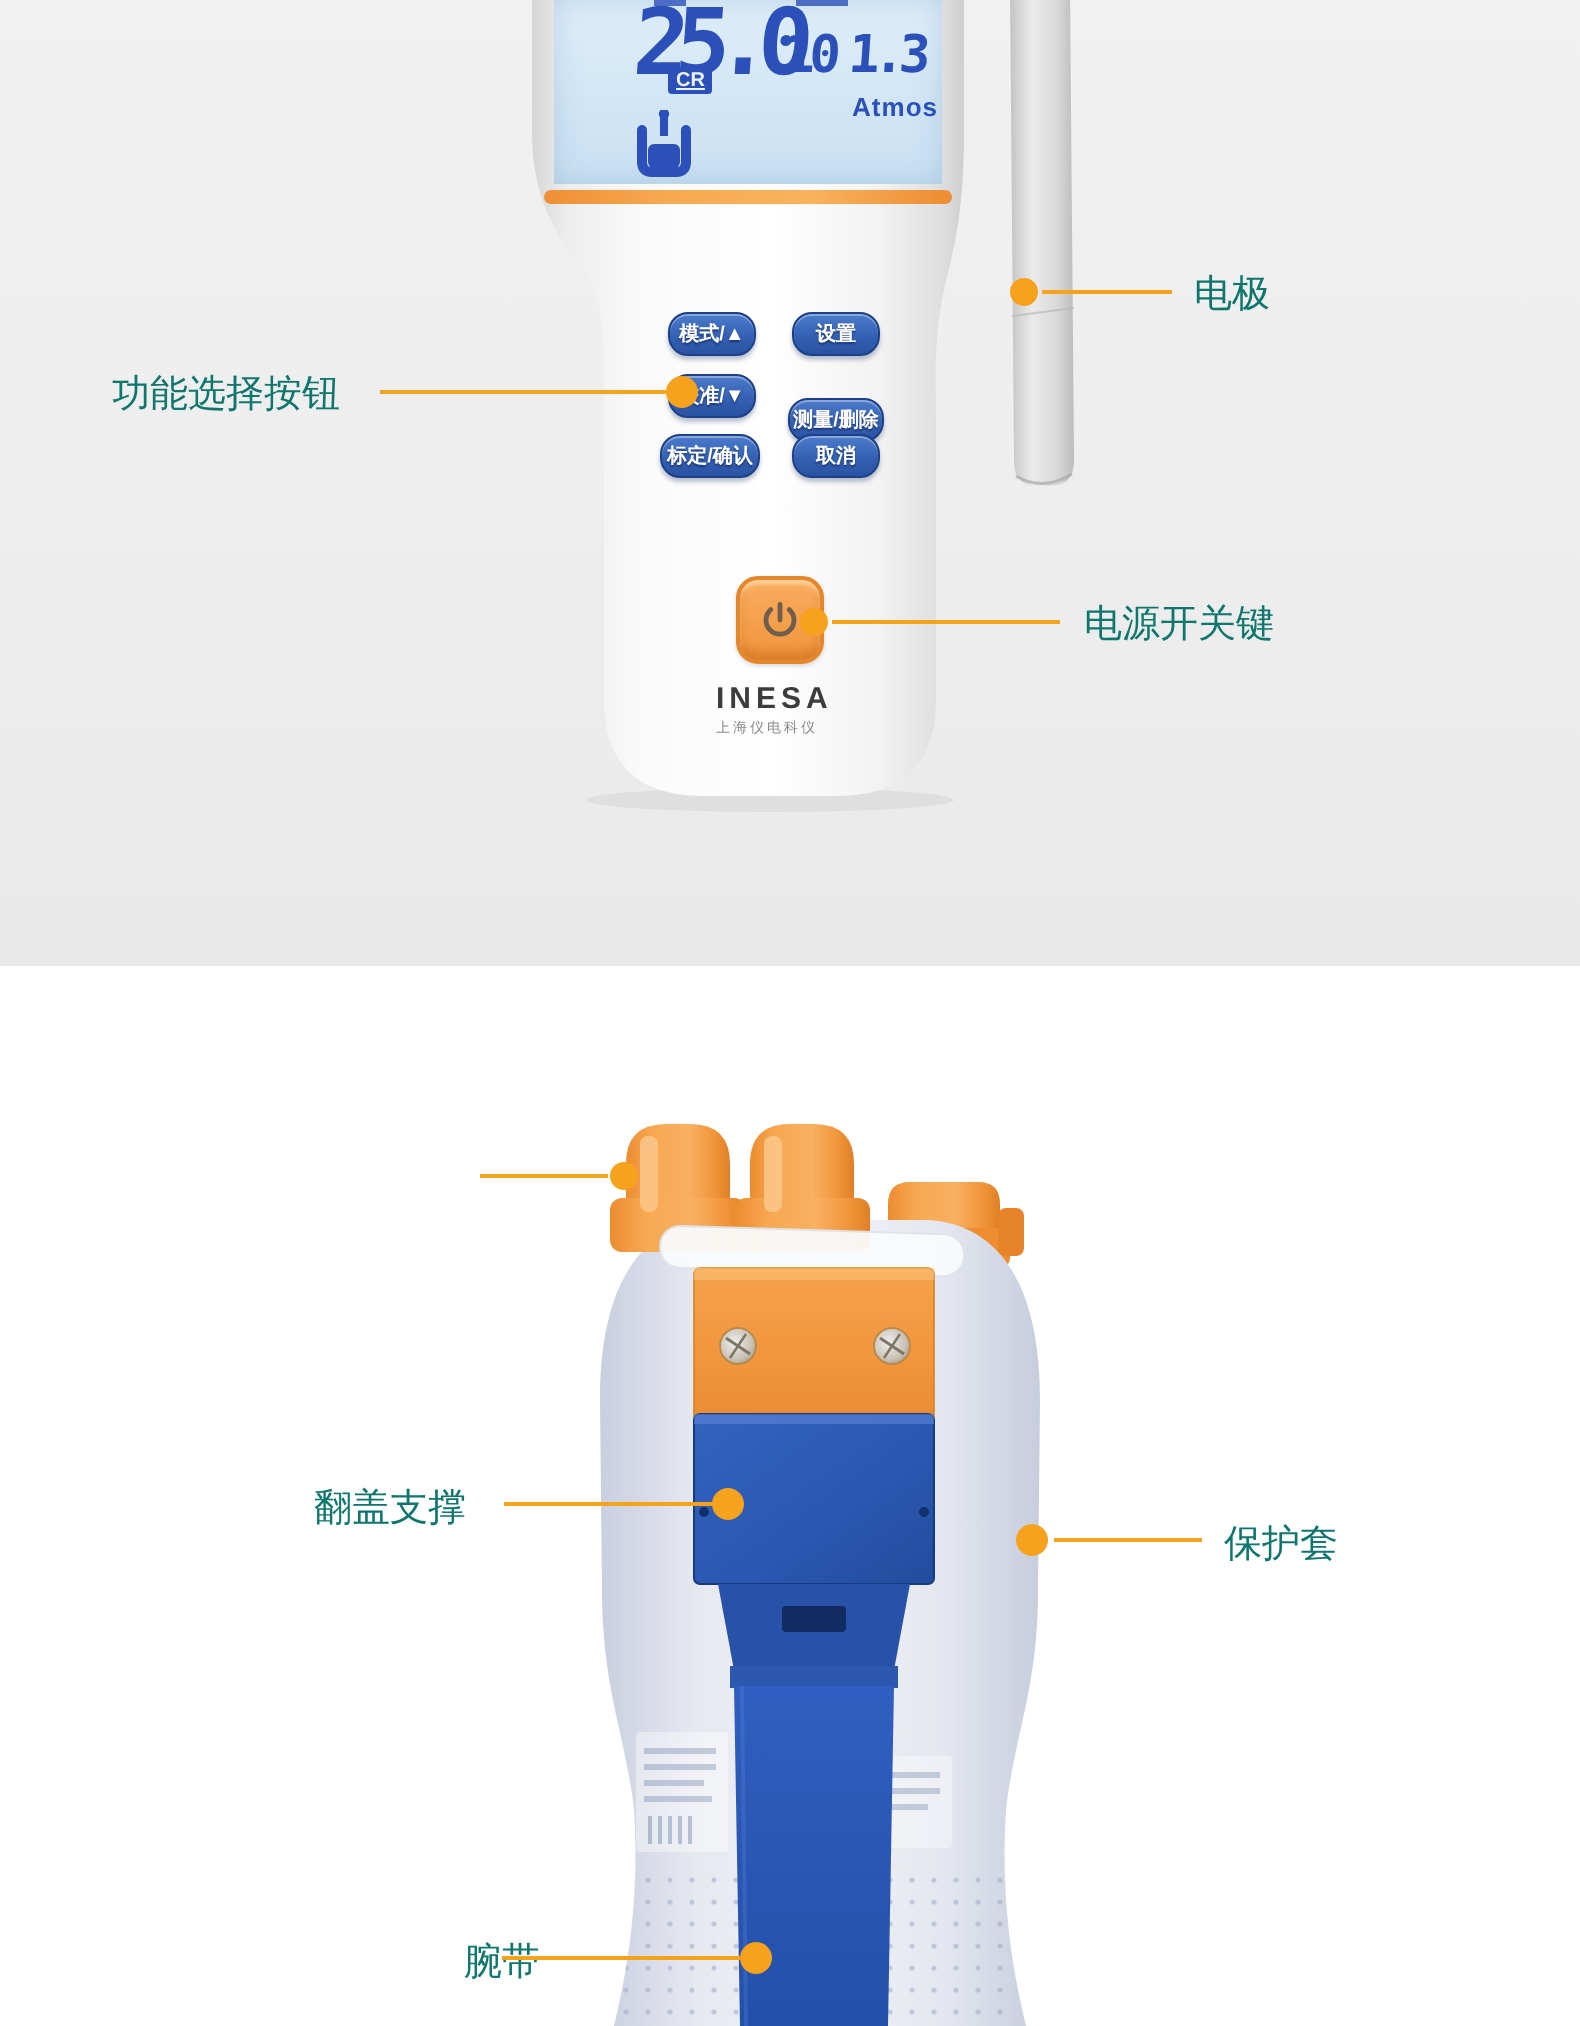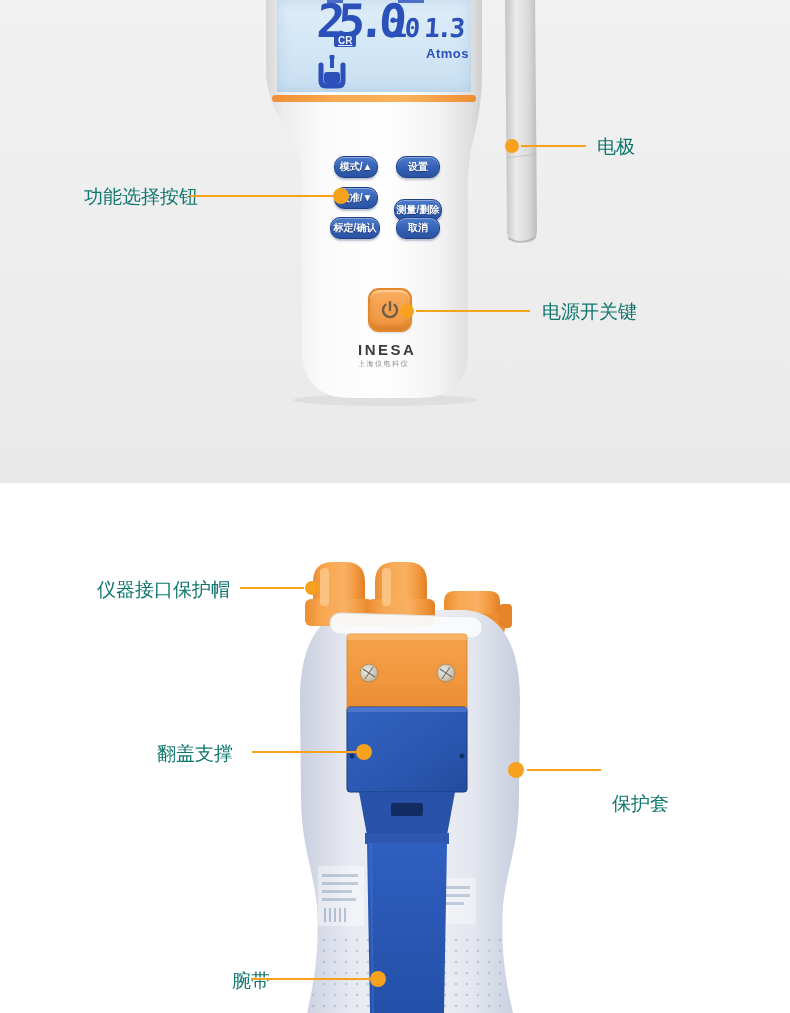--- a/index.html
+++ b/index.html
@@ -229,41 +229,40 @@
       <path d="M11 3.2 L11 11" stroke="#6f5e4b" stroke-width="2.4" stroke-linecap="round" fill="none"></path>
       <path d="M6.4 5.8 A7 7 0 1 0 15.6 5.8" stroke="#6f5e4b" stroke-width="2.4" stroke-linecap="round" fill="none"></path>
     </svg>
   </div>
 
   <div class="brand">
     <div class="brand-name">INESA</div>
     <div class="brand-sub">上海仪电科仪</div>
   </div>
 
-  <div class="ann-label" style="left:56px;top:184px;margin-left:28px;">功能选择按钮</div>
+  <div class="ann-label" style="left:56px;top:184px;">功能选择按钮</div>
   <div class="ann-line" style="left:190px;top:195px;width:143px;"></div>
   <div class="ann-dot d16" style="left:333px;top:188px;"></div>
 
   <div class="ann-dot d14" style="left:505px;top:139px;"></div>
   <div class="ann-line" style="left:521px;top:145px;width:65px;"></div>
   <div class="ann-label" style="left:597px;top:134px;">电极</div>
 
   <div class="ann-dot d14" style="left:400px;top:304px;"></div>
   <div class="ann-line" style="left:416px;top:310px;width:114px;"></div>
   <div class="ann-label" style="left:542px;top:299px;">电源开关键</div>
 
-  <div class="ann-label" style="left:97px;top:577px;">仪器接口保护帽</div>
   <div class="ann-line" style="left:240px;top:587px;width:64px;"></div>
   <div class="ann-dot d14" style="left:305px;top:581px;"></div>
 
   <div class="ann-label" style="left:157px;top:741px;">翻盖支撑</div>
   <div class="ann-line" style="left:252px;top:751px;width:104px;"></div>
   <div class="ann-dot d16" style="left:356px;top:744px;"></div>
 
   <div class="ann-dot d16" style="left:508px;top:762px;"></div>
   <div class="ann-line" style="left:527px;top:769px;width:74px;"></div>
-  <div class="ann-label" style="left:612px;top:759px;margin-top:32px;">保护套</div>
+  <div class="ann-label" style="left:612px;top:759px;">保护套</div>
 
   <div class="ann-label" style="left:204px;top:968px;margin-left:28px;">腕带</div>
   <div class="ann-line" style="left:251px;top:978px;width:119px;"></div>
   <div class="ann-dot d16" style="left:370px;top:971px;"></div>
 
 </div>
 
 </body></html>

